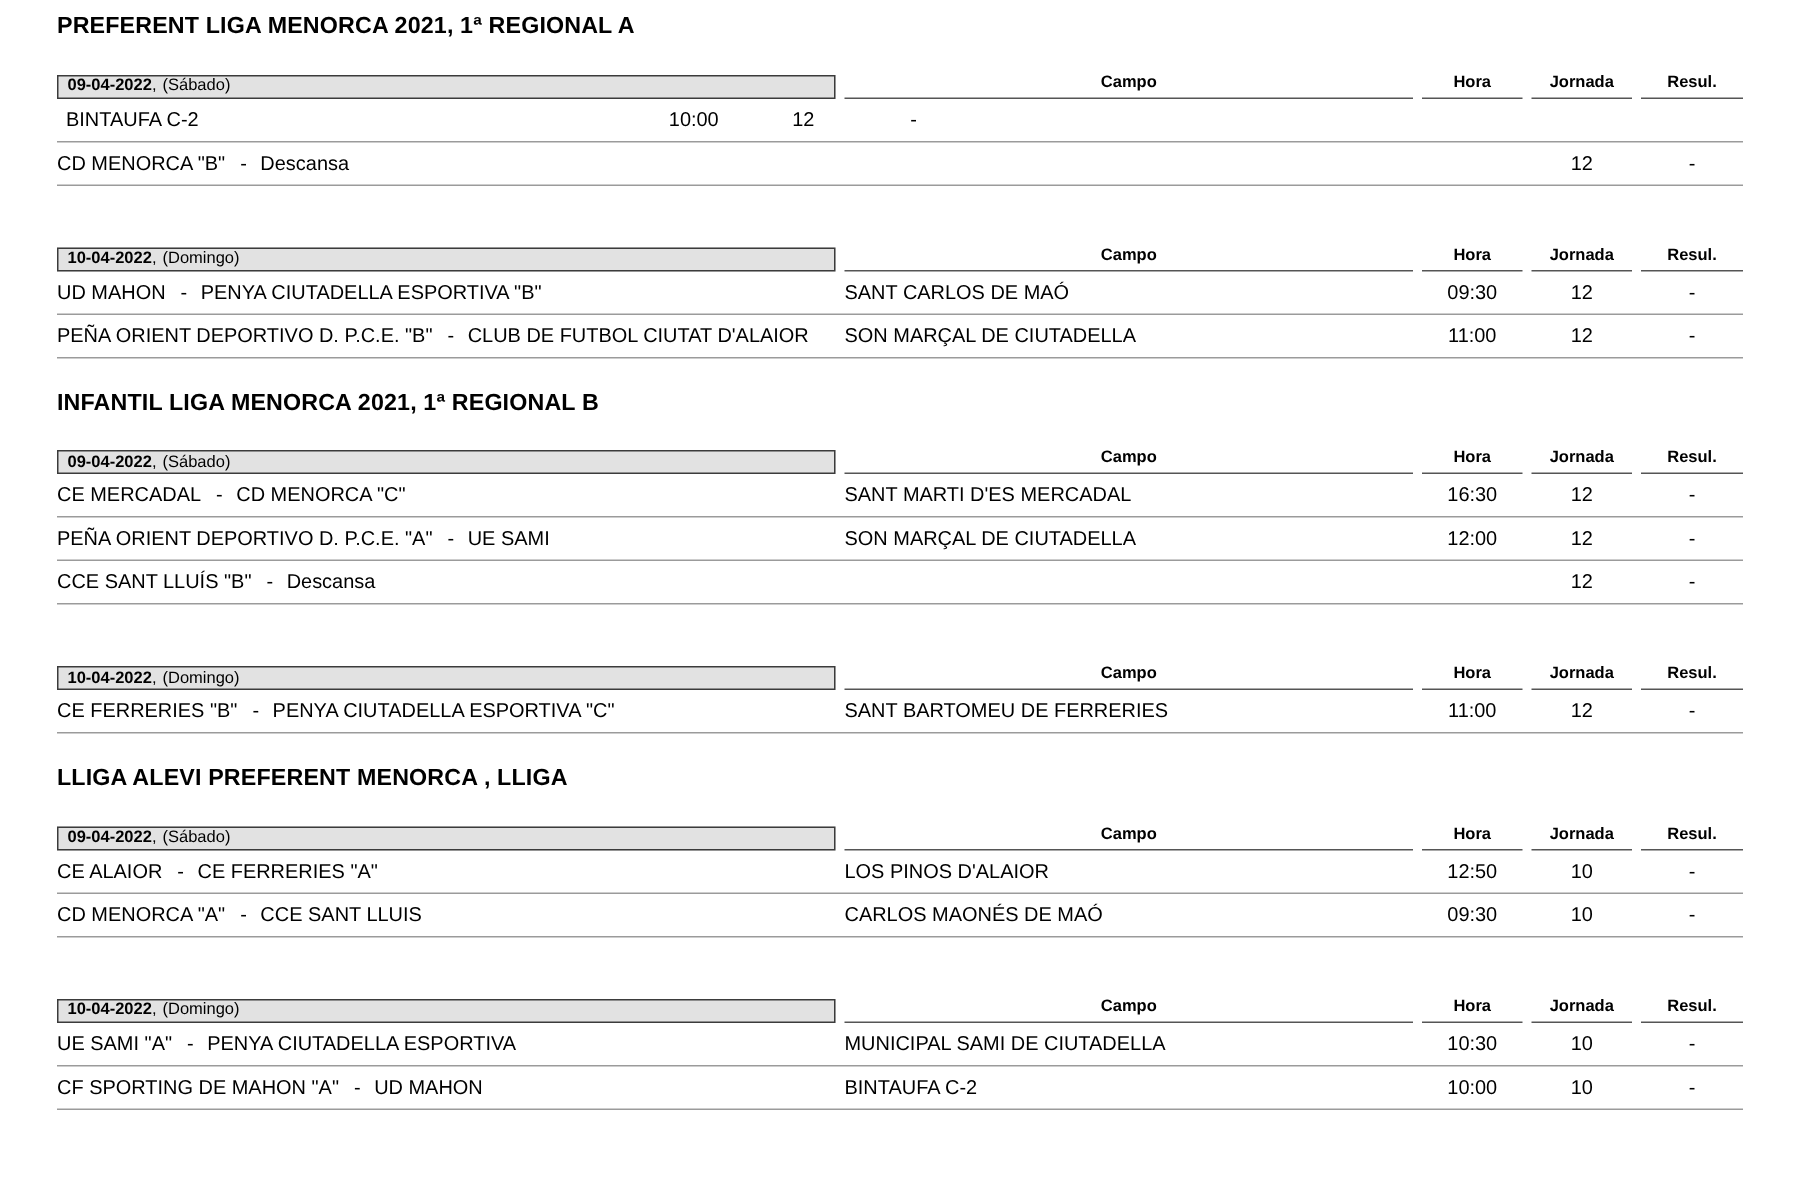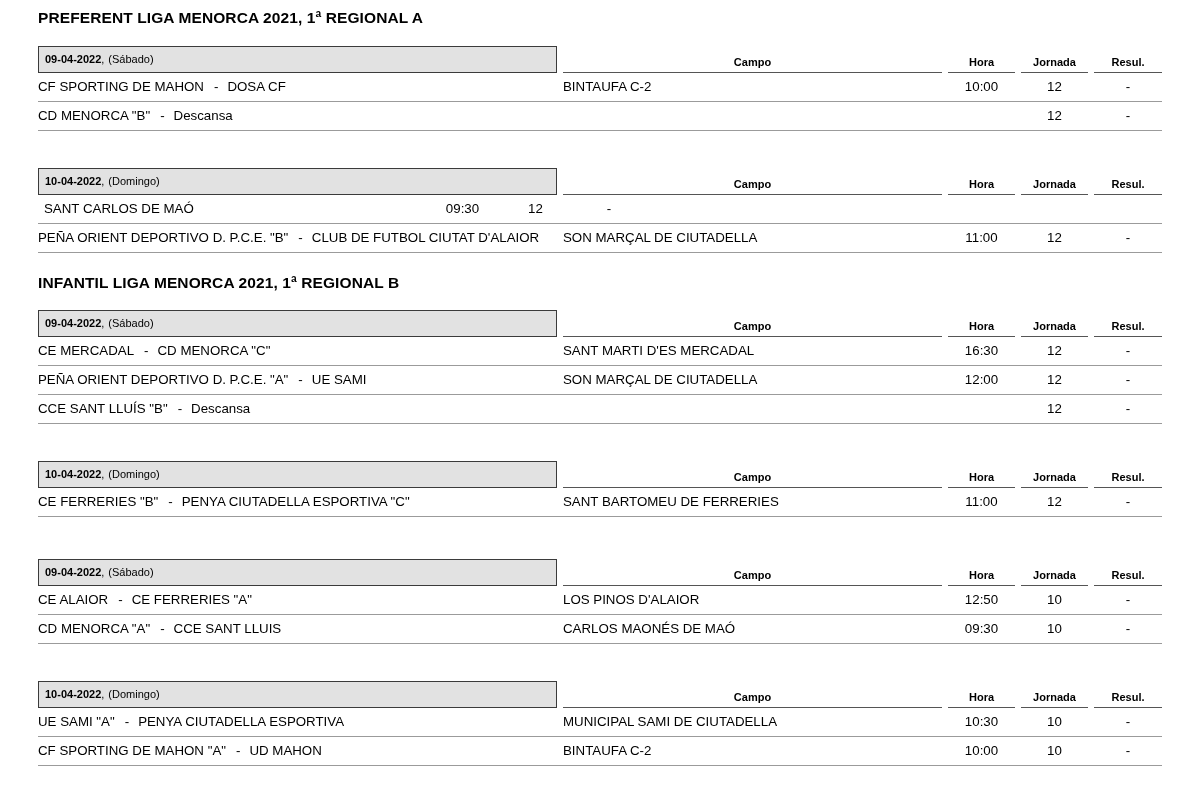--- a/index.html
+++ b/index.html
@@ -49,21 +49,21 @@
   .col-match  { width: 519px; flex: 0 0 519px; }
   .col-campo  { width: 385px; flex: 0 0 385px; }
   .col-hora   { width: 73px;  flex: 0 0 73px; }
   .col-jorn   { width: 73px;  flex: 0 0 73px; }
   .col-res    { width: 74px;  flex: 0 0 74px; }
 
   
   .hdr-row { align-items: flex-end; }
 
   .date-box {
-    height: 27px;
+    height: 16px;
     background: #e2e2e2;
     border: 1.5px solid #3b3b3b;
     display: flex;
     align-items: center;
     padding-left: 6px;
     font-size: 11px;
     line-height: 1;
     white-space: nowrap;
   }
   .date-box .d-date { font-weight: bold; }
@@ -127,21 +127,20 @@
           <div class="hdr-gap"></div>
           <div class="col-campo hdr-cell" style="flex:0 0 379px;width:379px">Campo</div>
           <div class="hdr-gap"></div>
           <div class="col-hora hdr-cell" style="flex:0 0 67px;width:67px">Hora</div>
           <div class="hdr-gap"></div>
           <div class="col-jorn hdr-cell" style="flex:0 0 67px;width:67px">Jornada</div>
           <div class="hdr-gap"></div>
           <div class="col-res hdr-cell" style="flex:0 0 68px;width:68px">Resul.</div>
         </div>
         <div class="data-row">
-          <div class="cell col-match c-match"><span>CF SPORTING DE MAHON</span><span class="team-sep">-</span><span>DOSA CF</span></div>
           <div class="gapcell"></div>
           <div class="cell col-campo c-campo" style="flex:0 0 379px;width:379px">BINTAUFA C-2</div>
           <div class="gapcell"></div>
           <div class="cell col-hora c-hora" style="flex:0 0 67px;width:67px">10:00</div>
           <div class="gapcell"></div>
           <div class="cell col-jorn c-jorn" style="flex:0 0 67px;width:67px">12</div>
           <div class="gapcell"></div>
           <div class="cell col-res c-res" style="flex:0 0 68px;width:68px">-</div>
         </div>
         <div class="data-row">
@@ -166,20 +165,21 @@
           <div class="hdr-gap"></div>
           <div class="col-campo hdr-cell" style="flex:0 0 379px;width:379px">Campo</div>
           <div class="hdr-gap"></div>
           <div class="col-hora hdr-cell" style="flex:0 0 67px;width:67px">Hora</div>
           <div class="hdr-gap"></div>
           <div class="col-jorn hdr-cell" style="flex:0 0 67px;width:67px">Jornada</div>
           <div class="hdr-gap"></div>
           <div class="col-res hdr-cell" style="flex:0 0 68px;width:68px">Resul.</div>
         </div>
         <div class="data-row">
+          <div class="cell col-match c-match"><span>UD MAHON</span><span class="team-sep">-</span><span>PENYA CIUTADELLA ESPORTIVA "B"</span></div>
           <div class="gapcell"></div>
           <div class="cell col-campo c-campo" style="flex:0 0 379px;width:379px">SANT CARLOS DE MAÓ</div>
           <div class="gapcell"></div>
           <div class="cell col-hora c-hora" style="flex:0 0 67px;width:67px">09:30</div>
           <div class="gapcell"></div>
           <div class="cell col-jorn c-jorn" style="flex:0 0 67px;width:67px">12</div>
           <div class="gapcell"></div>
           <div class="cell col-res c-res" style="flex:0 0 68px;width:68px">-</div>
         </div>
         <div class="data-row">
@@ -270,20 +270,21 @@
           <div class="gapcell"></div>
           <div class="cell col-hora c-hora" style="flex:0 0 67px;width:67px">11:00</div>
           <div class="gapcell"></div>
           <div class="cell col-jorn c-jorn" style="flex:0 0 67px;width:67px">12</div>
           <div class="gapcell"></div>
           <div class="cell col-res c-res" style="flex:0 0 68px;width:68px">-</div>
         </div>
       </div>
     </div>
     <div class="comp-block later">
+      <h2 class="comp-title">LLIGA ALEVI PREFERENT MENORCA , LLIGA</h2>
       <div class="date-group">
         <div class="grid-row hdr-row">
           <div class="col-match date-box">
             <span class="d-date">09-04-2022</span>
             <span class="d-sep">,</span>
             <span class="d-day">(Sábado)</span>
           </div>
           <div class="hdr-gap"></div>
           <div class="col-campo hdr-cell" style="flex:0 0 379px;width:379px">Campo</div>
           <div class="hdr-gap"></div>

